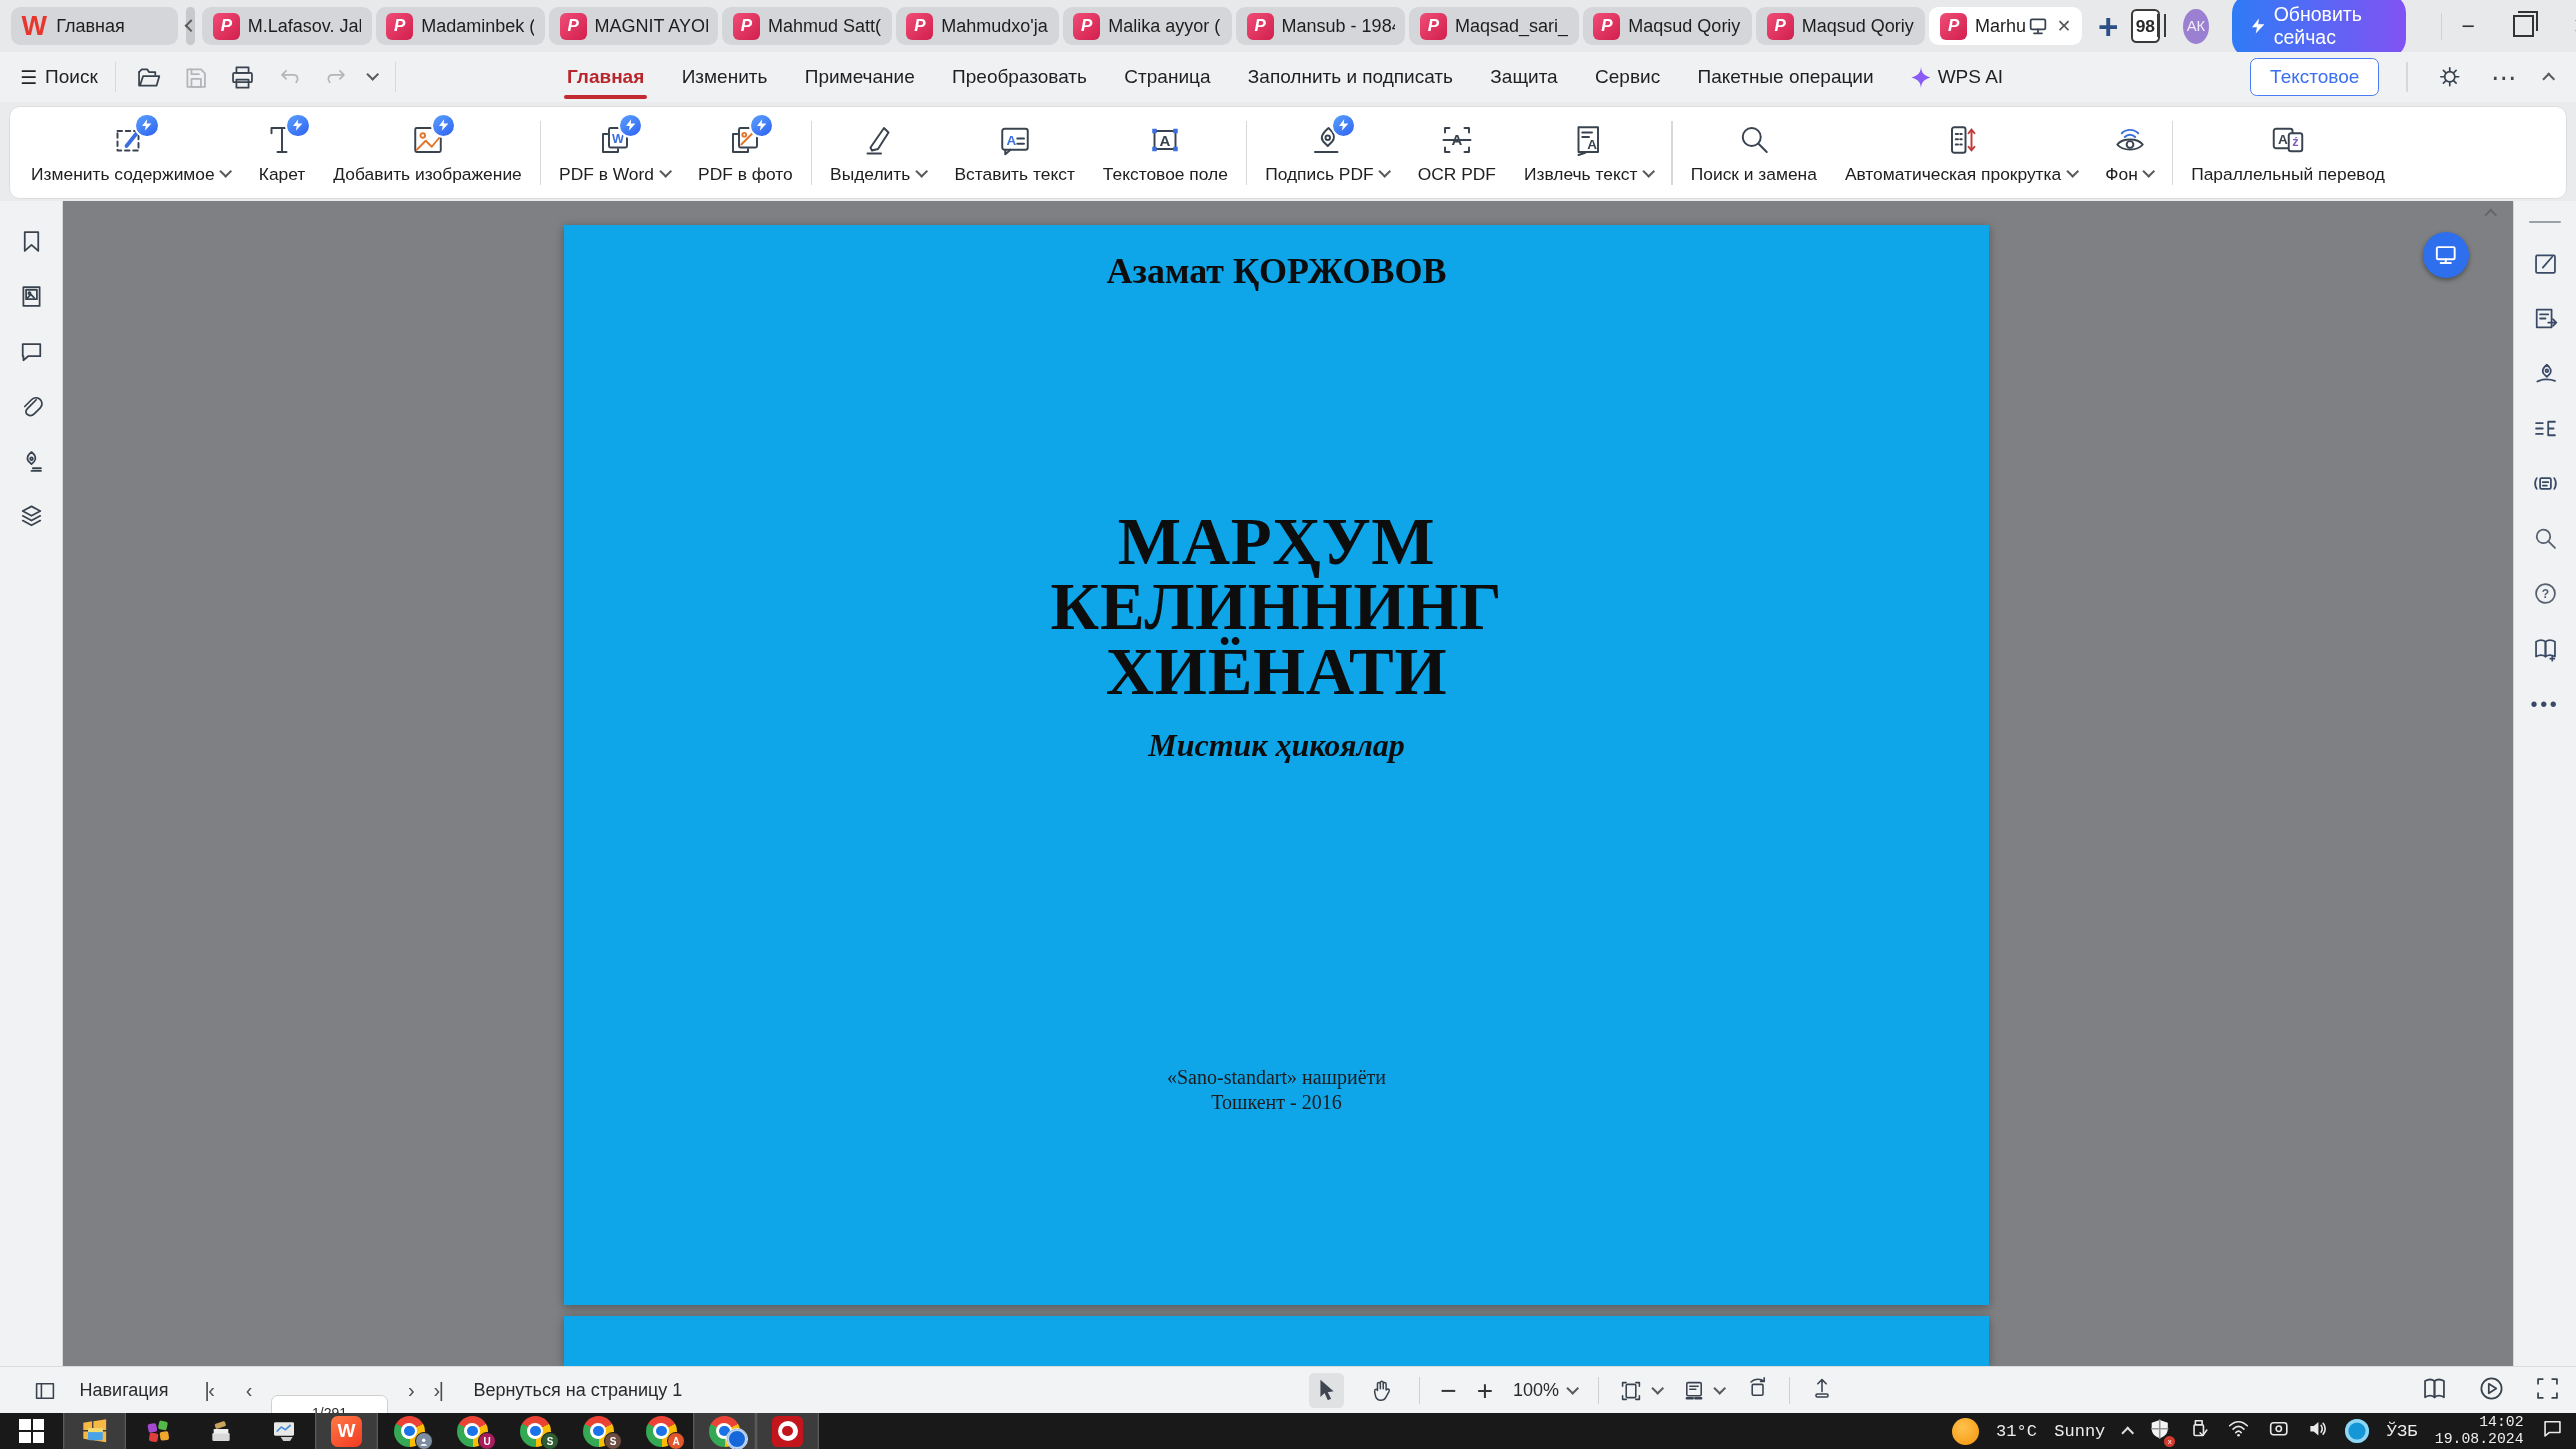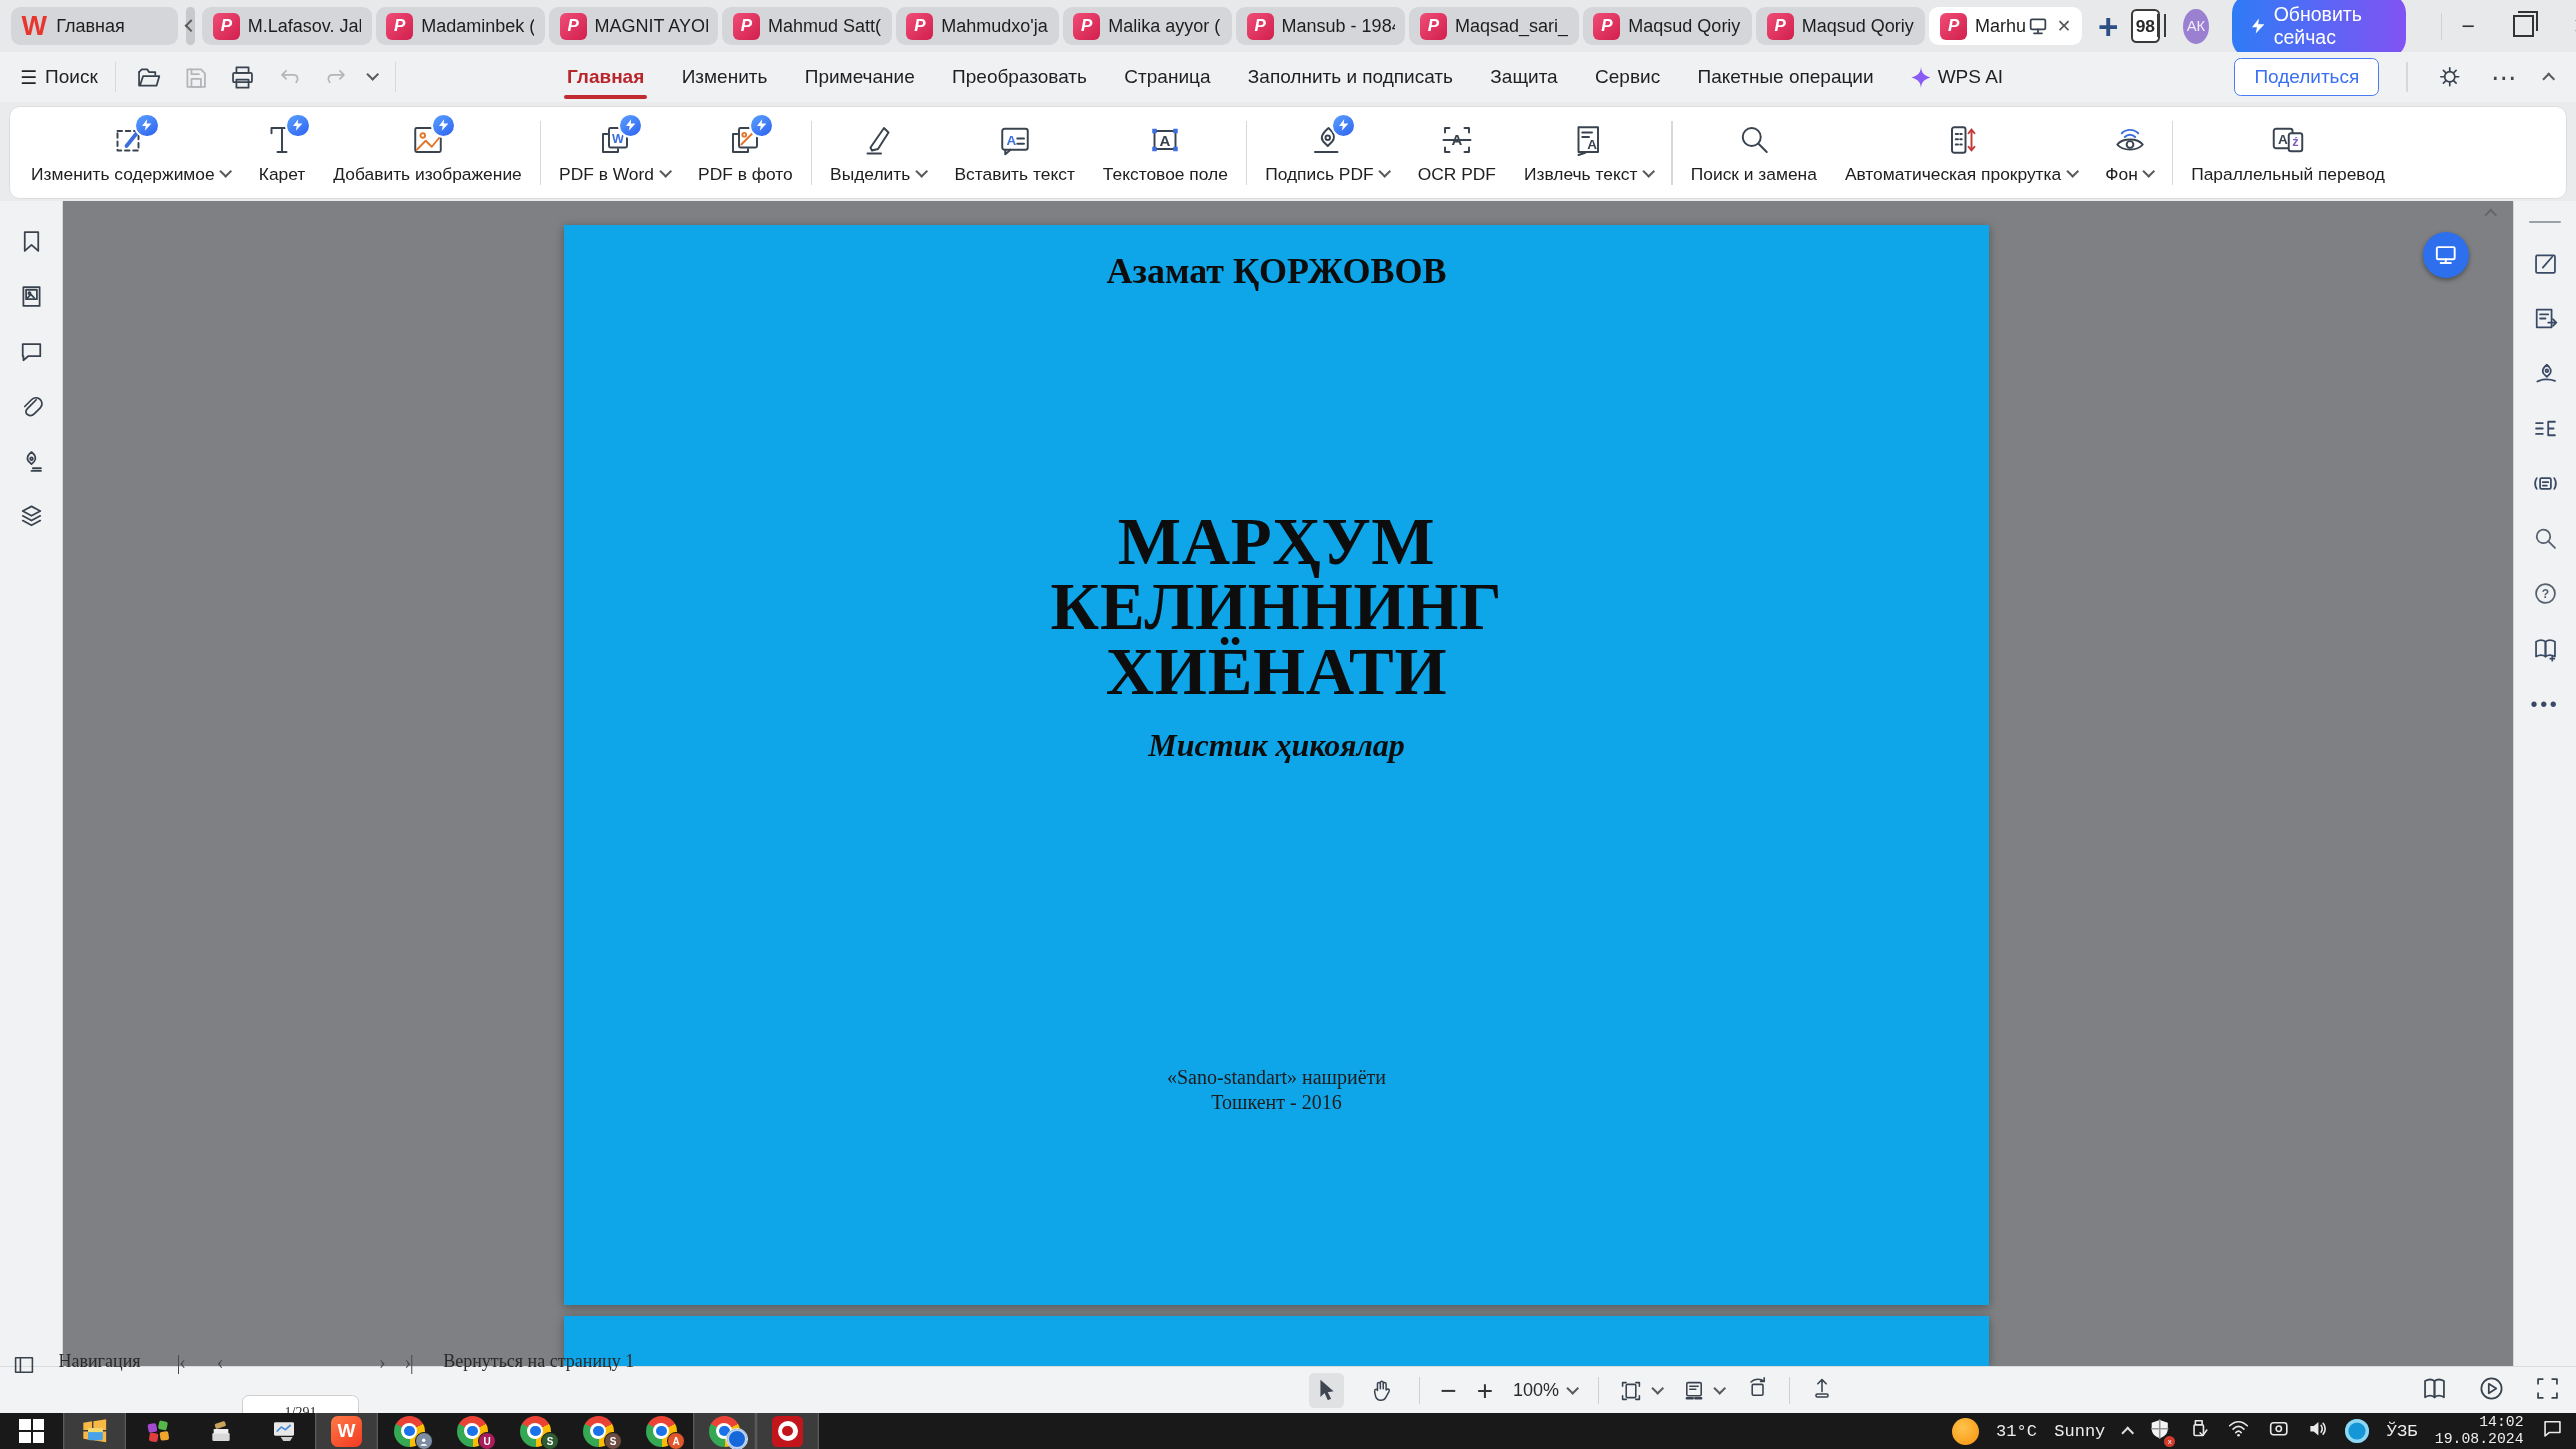--- a/index.html
+++ b/index.html
@@ -91,21 +91,21 @@
   .subtitle{position:absolute;top:502px;left:0;right:0;text-align:center;font-size:32px;font-weight:bold;font-style:italic;}
   .publisher{position:absolute;top:840px;left:0;right:0;text-align:center;font-size:20px;line-height:25px;color:#1c1c1c;}
 
   .floatbtn{position:absolute;left:2423px;top:31px;width:46px;height:46px;border-radius:50%;
             background:#2e6fee;box-shadow:0 2px 5.4px rgba(0,0,0,.4);display:flex;align-items:center;justify-content:center;}
   .scrollarrow{position:absolute;left:2486px;top:5.4px;color:#555;}
 
   
   .statusbar{position:absolute;left:0;top:1366px;width:2576px;height:47px;background:#f2f3f4;
              border-top:0.7px solid #dadbdd;display:flex;align-items:center;font-size:18px;color:#2a2a2a;}
-  .sb-left{display:flex;gap:20px;padding-left:9px;font-family:Liberation Serif, serif;}
+  .sb-left{display:flex;align-items:center;gap:20px;padding-left:30px;}
   .pagebox{width:115px;height:34px;background:#fff;border:1.3px solid #cfcfcf;border-radius:6.7px;
            display:flex;align-items:center;justify-content:center;font-size:14px;margin-top:44px;}
   .navglyph{font-size:20px;color:#4a4a4a;letter-spacing:-1.3px;}
   .sb-mid{position:absolute;left:1309px;display:flex;align-items:center;gap:20px;height:47px;}
   .sb-mid .vdiv{height:27px;background:#cfd0d2;}
   .stool{width:35px;height:35px;border-radius:5.4px;display:flex;align-items:center;justify-content:center;}
   .stool.sel{background:#e0e1e3;}
   .zoomtxt{display:flex;align-items:center;gap:9.4px;}
   .pm{font-size:28px;color:#333;line-height:1;}
   .sb-right{position:absolute;right:14.8px;display:flex;align-items:center;gap:29.5px;height:47px;}
@@ -281,21 +281,21 @@
       <span class="mitem">Пакетные операции</span>
       <span class="mitem wpsai">
         <svg width="20" height="23" viewBox="0 0 20 24">
           <path d="M10 0 C10 7 13 10 20 12 C13 14 10 17 10 24 C10 17 7 14 0 12 C7 10 10 7 10 0 Z" fill="#8a5cf5"></path>
           </svg>
         <span>WPS AI</span>
       </span>
     </div>
 
     <div class="menu-right">
-      <span class="sharebtn">Поделиться</span>
+      <span class="sharebtn">Текстовое</span>
       <span class="vdiv" style="height:29.5px"></span>
       <span class="qicon">
         <svg class="s" width="25.5" height="25.5" viewBox="0 0 40 40">
             <circle cx="20" cy="20" r="8"></circle>
             <path d="M20 6 V12 M20 28 V34 M6 20 H12 M28 20 H34 M10 10 L14 14 M26 26 L30 30 M30 10 L26 14 M14 26 L10 30"></path>
           </svg>
       </span>
       <span style="font-size:25.5px;color:#444">⋯</span>
       <span class="chv up"></span>
     </div>

